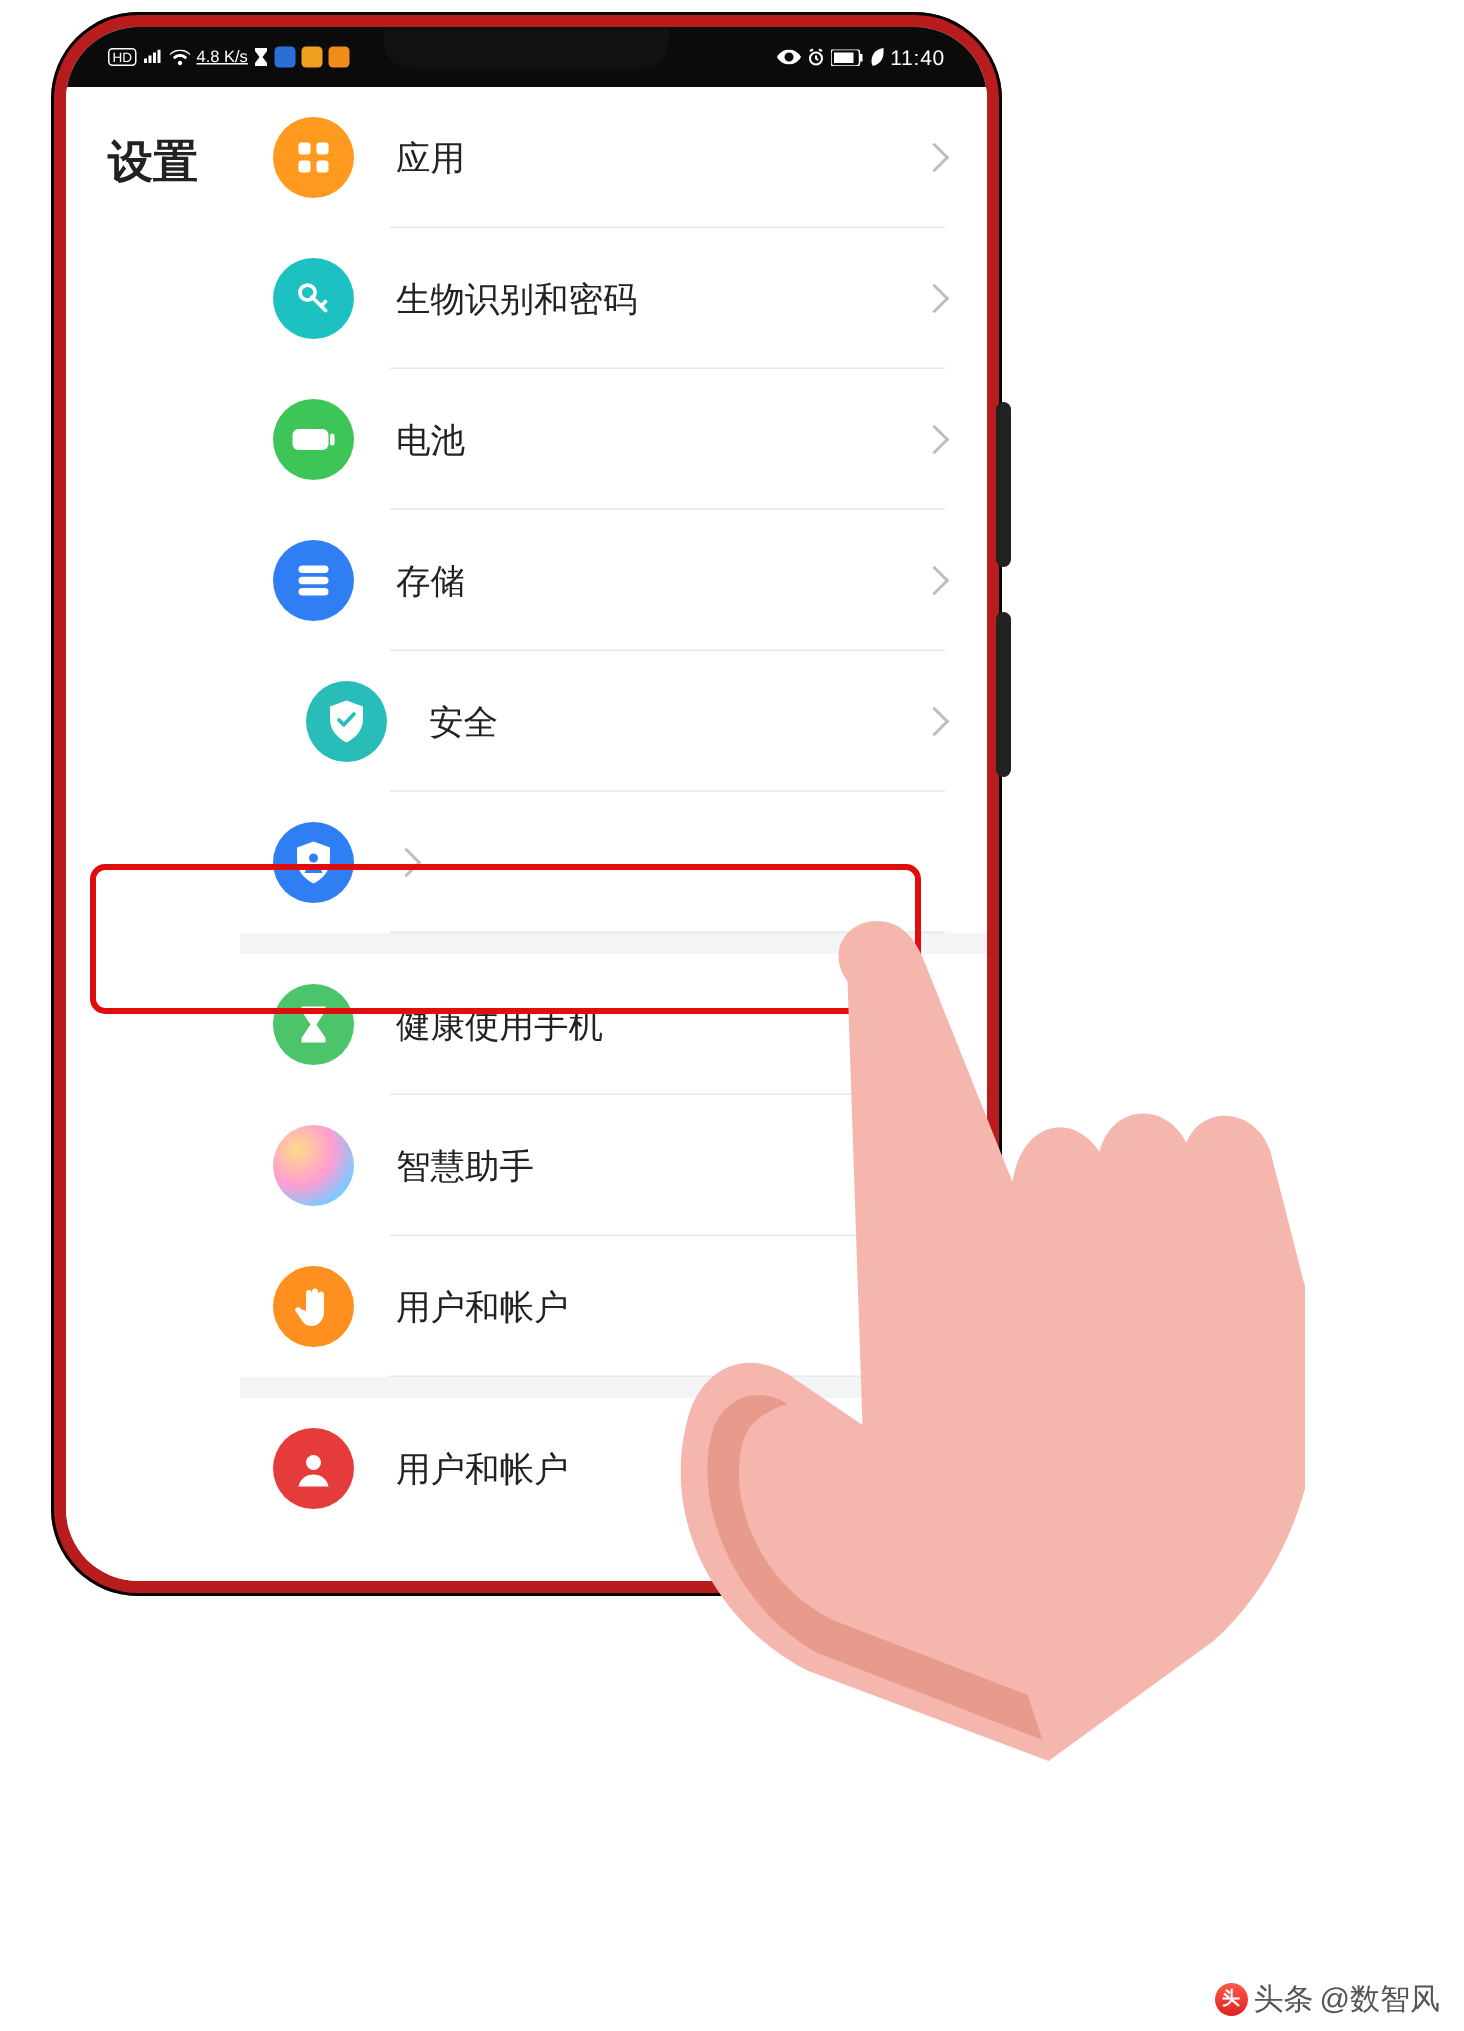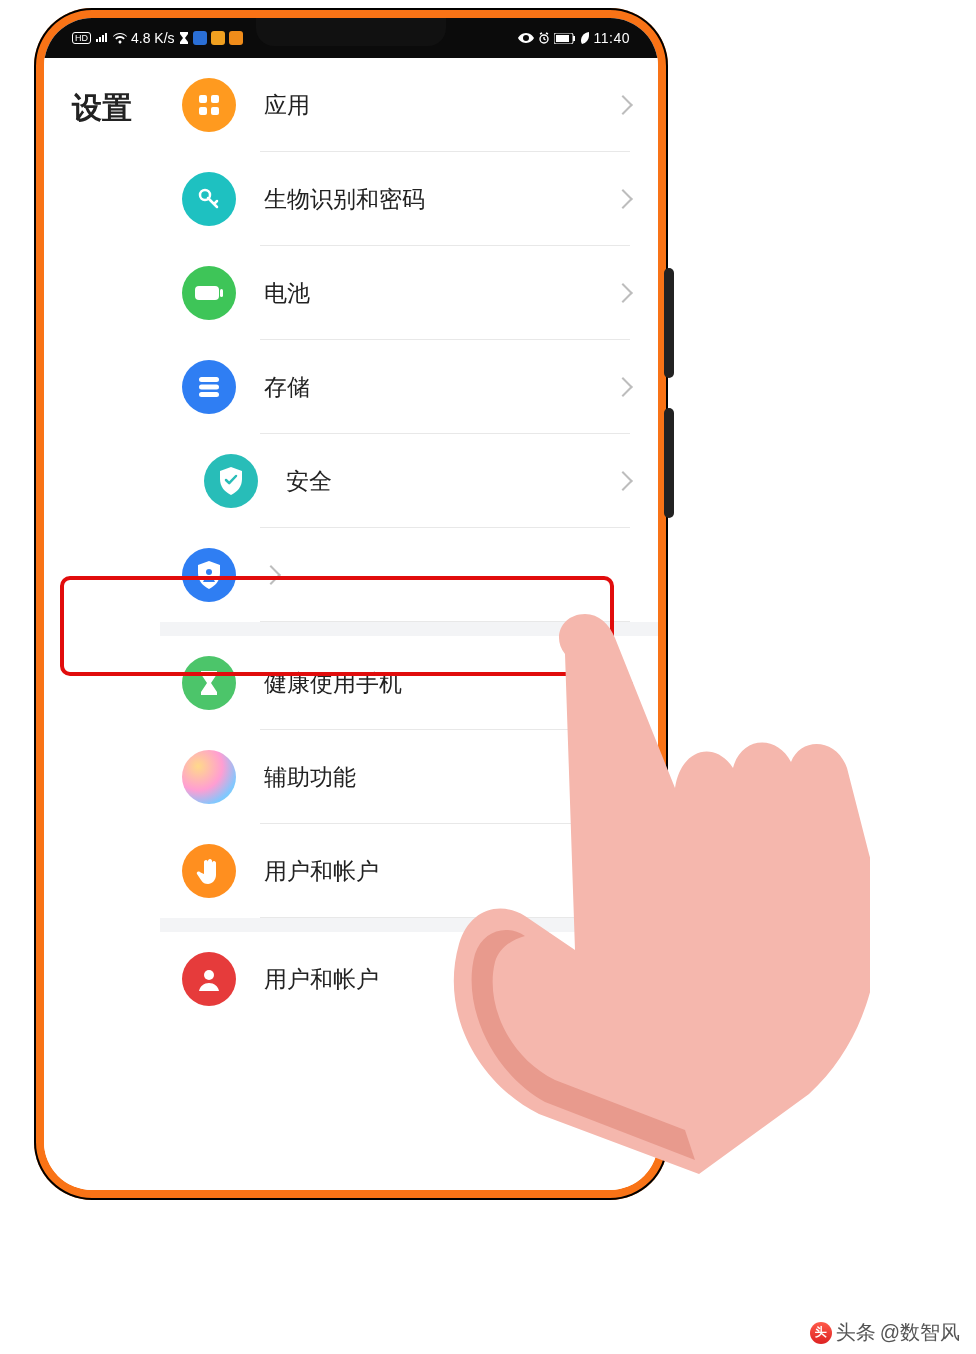--- a/index.html
+++ b/index.html
@@ -9,22 +9,22 @@
     background: #fff;
     font-family: -apple-system, "PingFang SC", "Microsoft YaHei", sans-serif;
     position: relative;
     overflow: hidden;
   }
   .phone-frame {
     position: absolute;
     left: 34px;
     top: 8px;
     width: 634px;
-    height: 1192px;
-    background: #f97316;
+    height: 1056px;
+    background: #b91c1c;
     border-radius: 58px;
     padding: 10px;
     box-shadow: 0 0 0 2px #000 inset;
   }
   .phone-inner {
     width: 100%;
     height: 100%;
     background: #fff;
     border-radius: 48px;
     overflow: hidden;
@@ -69,21 +69,21 @@
     gap: 4px;
   }
   .status-ic { display: inline-flex; align-items: center; }
   .status-pill {
     border: 1px solid #fff;
     border-radius: 3px;
     font-size: 9px;
     padding: 0 2px;
     line-height: 10px;
   }
-  .status-txt { font-size: 14px; }
+  .status-txt { font-size: 11px; text-decoration: underline; }
   .status-dot { width: 14px; height: 14px; border-radius: 3px; }
   .d-blue { background:#2a6fd6; }
   .d-orange { background:#f0a020; }
   .d-orange2 { background:#f08c1a; }
   .time { font-size: 14px; font-weight: 500; letter-spacing: .5px; }
 
   .content {
     flex: 1;
     background: #fff;
     overflow: hidden;
@@ -318,21 +318,21 @@
             <svg width="20" height="28" viewBox="0 0 20 28">
                 <path d="M2 2h16v3l-6 9 6 9v3H2v-3l6-9-6-9z" fill="#fff"></path>
               </svg>
           </div>
           <div class="row-label">健康使用手机</div>
           <div class="chevron"></div>
         </div>
 
         <div class="row">
           <div class="icon-circle ic-grad"></div>
-          <div class="row-label">辅助功能</div>
+          <div class="row-label">智慧助手</div>
           <div class="chevron"></div>
         </div>
 
         <div class="row">
           <div class="icon-circle ic-orange2">
             <svg width="26" height="28" viewBox="0 0 26 28">
                 <path fill="#fff" d="M8 5c0-1 .7-2 2-2s2 1 2 2v6V4c0-1 .7-2 2-2s2 1 2 2v7V6c0-1 .7-2 2-2s2 1 2 2v12c0 5-4 9-8 9-3 0-5-1-7-4l-4-6c-.6-1 0-2 1-2.4 1-.4 2 0 2.6 1L8 17z"></path>
               </svg>
           </div>
           <div class="row-label">用户和帐户</div>

